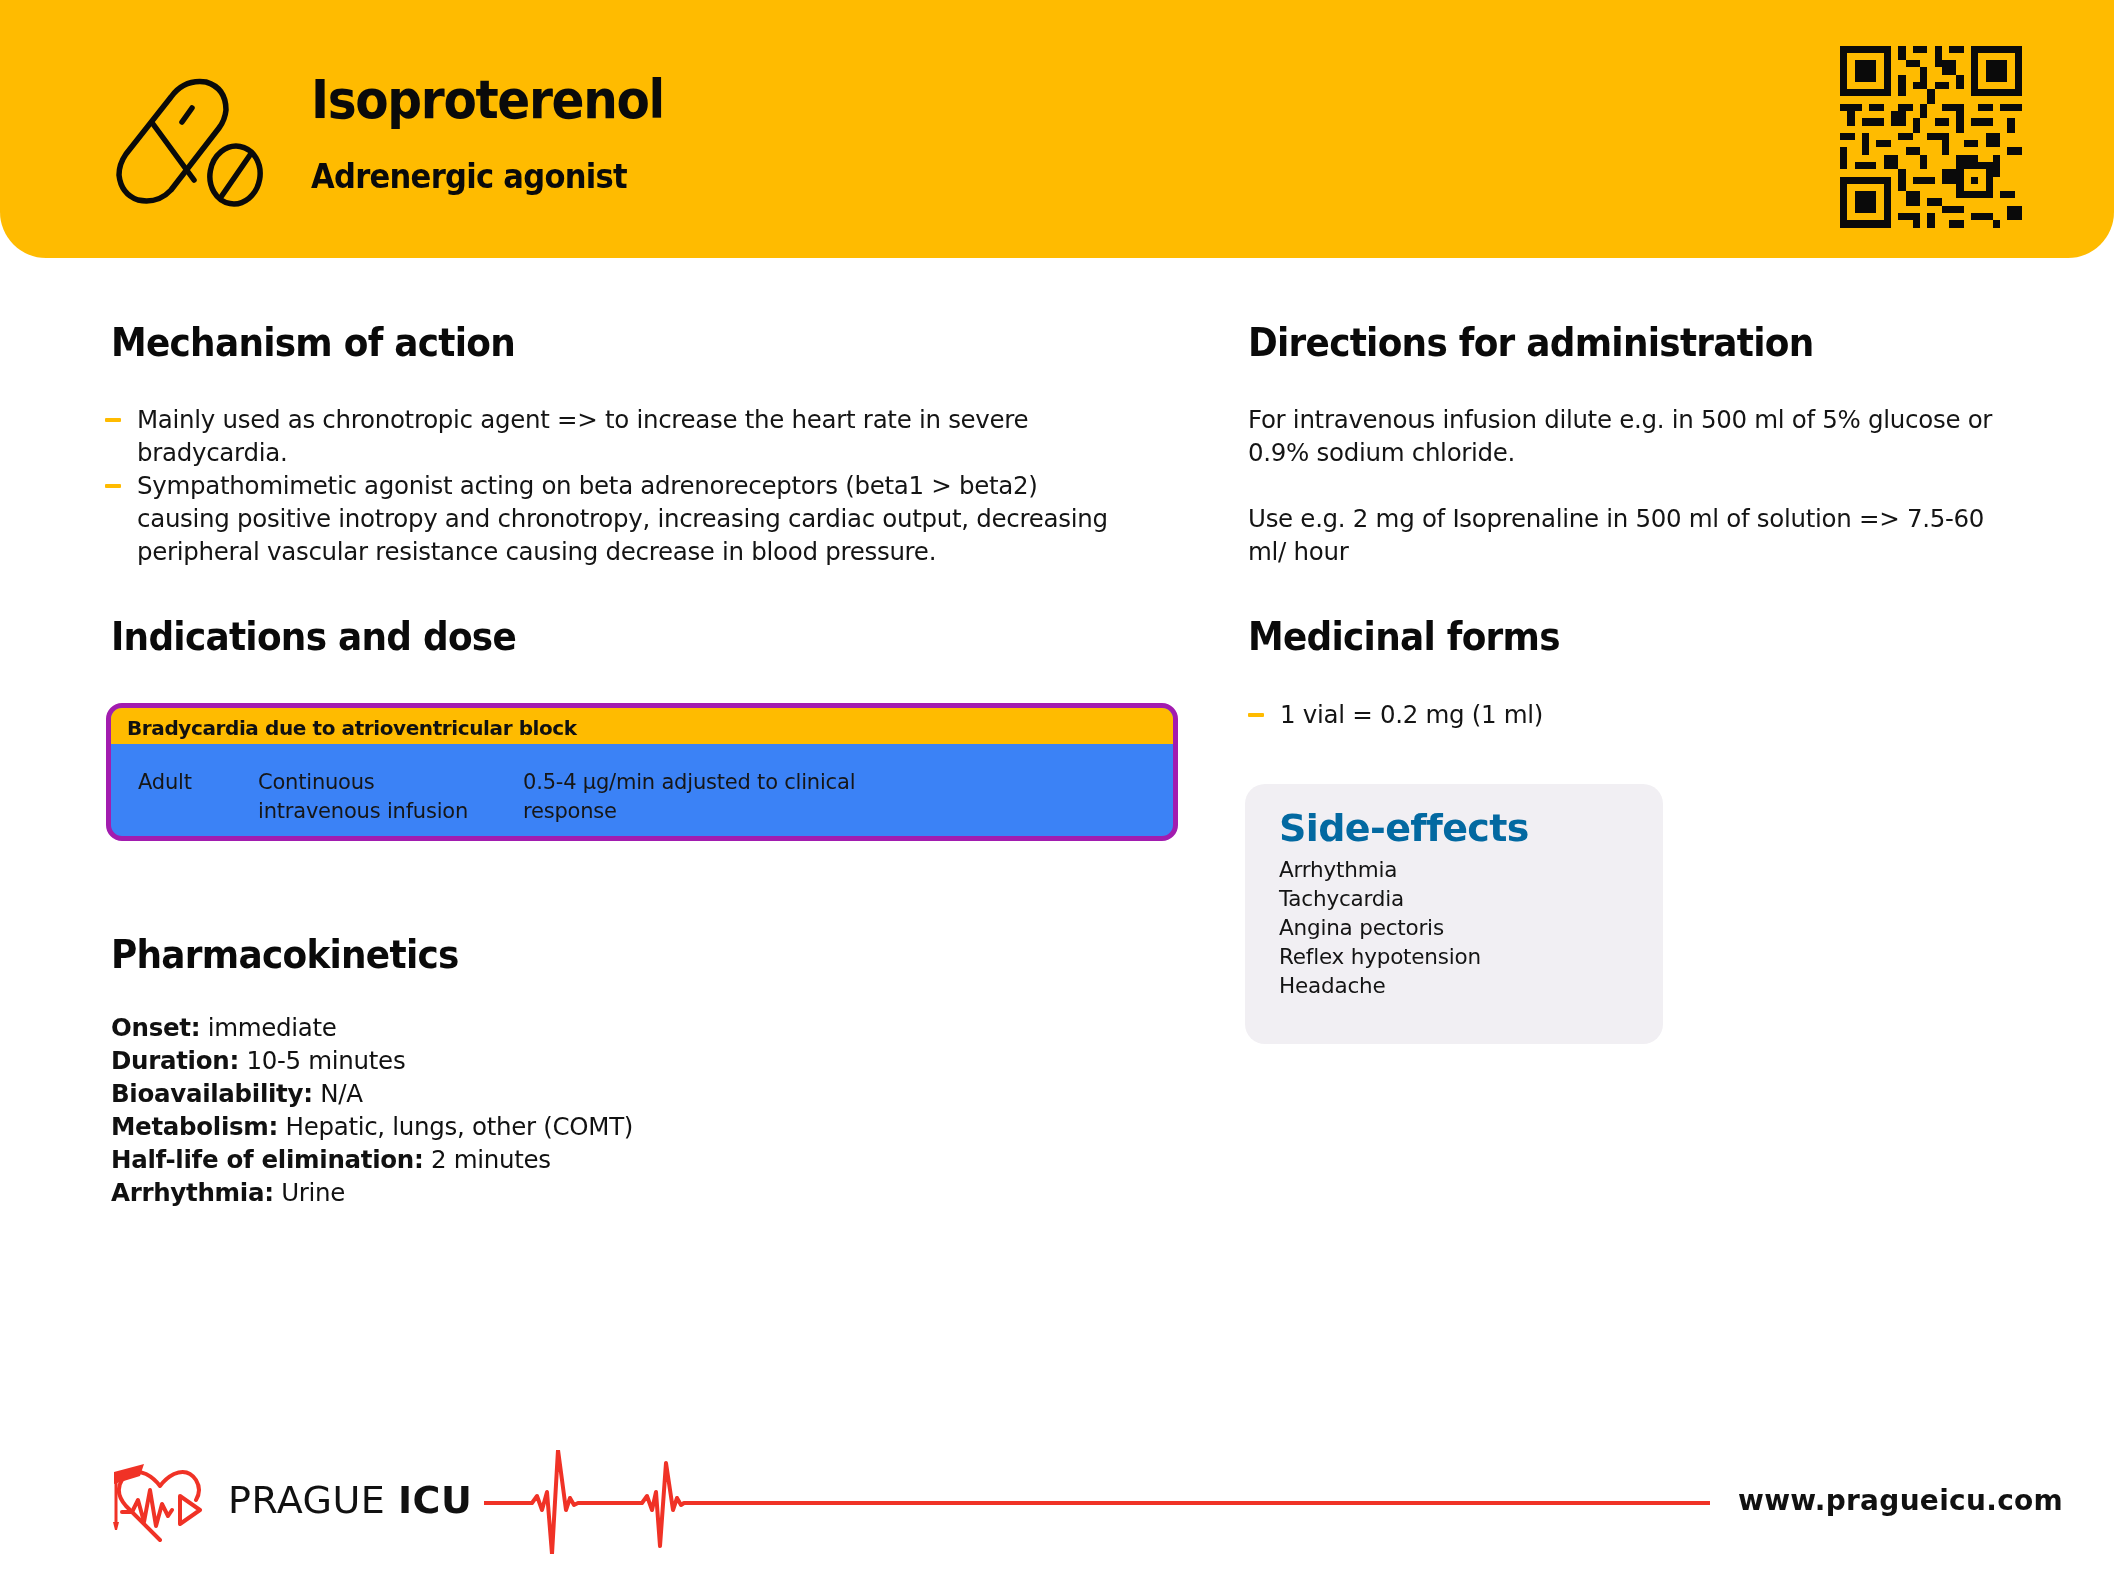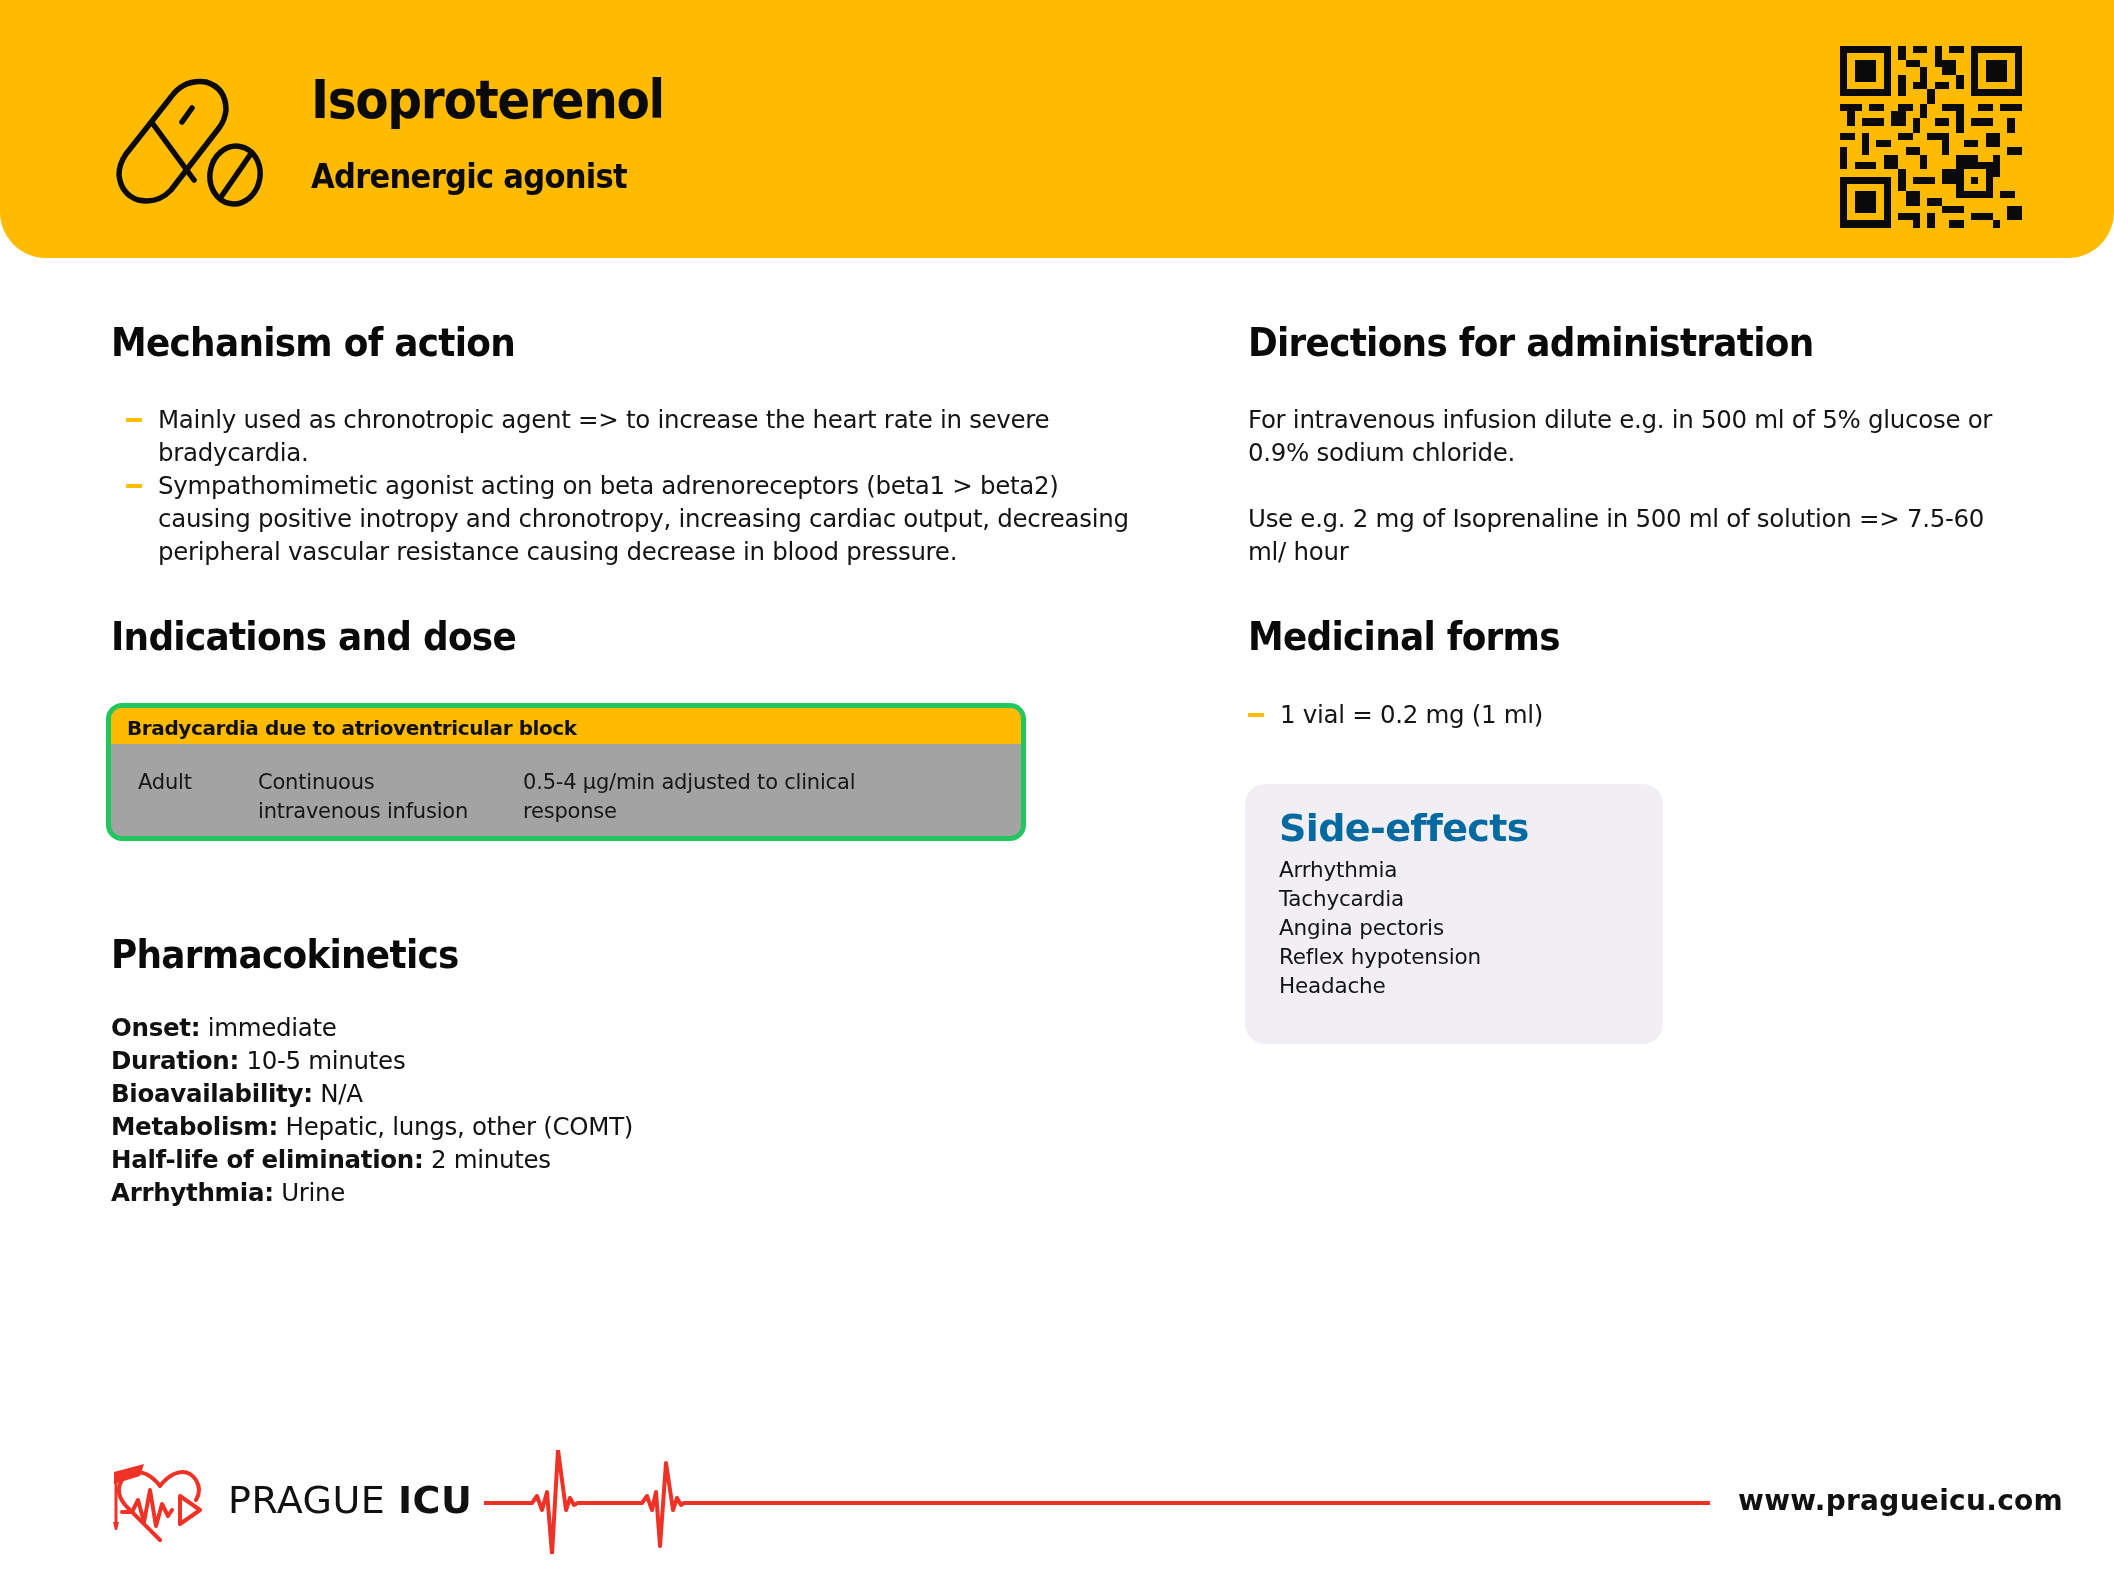--- a/index.html
+++ b/index.html
@@ -30,22 +30,22 @@
   .body-text {
     font-size: 24.5px; line-height: 33px; color: #141414; letter-spacing: -0.3px;
   }
   .bullets { position: absolute; list-style: none; }
   .bullets li { position: relative; padding-left: 32px; }
   .bullet-dash {
     position: absolute; left: 0; top: 15px; width: 16px; height: 4px; background: #FFBB00; border-radius: 1px;
   }
 
   .dose-table {
-    position: absolute; left: 106px; top: 703px; width: 920px; height: 138px;
-    border: 5px solid #22c55e; border-radius: 16px; overflow: hidden; background: #a3a3a3;
+    position: absolute; left: 106px; top: 703px; width: 1072px; height: 138px;
+    border: 5px solid #a21caf; border-radius: 16px; overflow: hidden; background: #3b82f6;
   }
   .dose-table-head {
     background: #FFBB00; height: 36px; padding: 8px 0 0 16px;
     font-weight: bold; font-size: 20px; letter-spacing: -0.4px; color: #111;
   }
   .dose-row { position: relative; height: 92px; font-size: 21px; line-height: 29px; color: #161616; letter-spacing: -0.2px; }
   .dose-cell { position: absolute; top: 24px; }
 
   .pk-list { position: absolute; left: 111px; top: 1011px; }
   .pk-line { font-size: 24.5px; line-height: 33px; letter-spacing: -0.3px; white-space: nowrap; }
@@ -157,21 +157,21 @@
         <rect x="14" y="22" width="3" height="1"></rect>
         <rect x="18" y="23" width="3" height="1"></rect>
       <rect x="15" y="24" width="2" height="1"></rect>
         <rect x="21" y="24" width="1" height="1"></rect>
         <rect x="10" y="24" width="1" height="1"></rect>
     </g>
   </svg>
 </div>
 
 <div class="section-heading" style="left:111px; top:320px;">Mechanism of action</div>
-<ul class="bullets body-text" style="left:126px; top:403px; width:1010px;">
+<ul class="bullets body-text" style="left:105px; top:403px; width:1010px;">
   <li><span class="bullet-dash"></span><span>Mainly used as chronotropic agent =&gt; to increase the heart rate in severe bradycardia.</span></li>
   <li><span class="bullet-dash"></span><span>Sympathomimetic agonist acting on beta adrenoreceptors (beta1 &gt; beta2) causing positive inotropy and chronotropy, increasing cardiac output, decreasing peripheral vascular resistance causing decrease in blood pressure.</span></li>
 </ul>
 
 <div class="section-heading" style="left:111px; top:614px;">Indications and dose</div>
 <div class="dose-table">
   <div class="dose-table-head">Bradycardia due to atrioventricular block</div>
   <div class="dose-row">
     <div class="dose-cell" style="left:27px;">Adult</div>
     <div class="dose-cell" style="left:147px; width:230px;">Continuous intravenous infusion</div>

